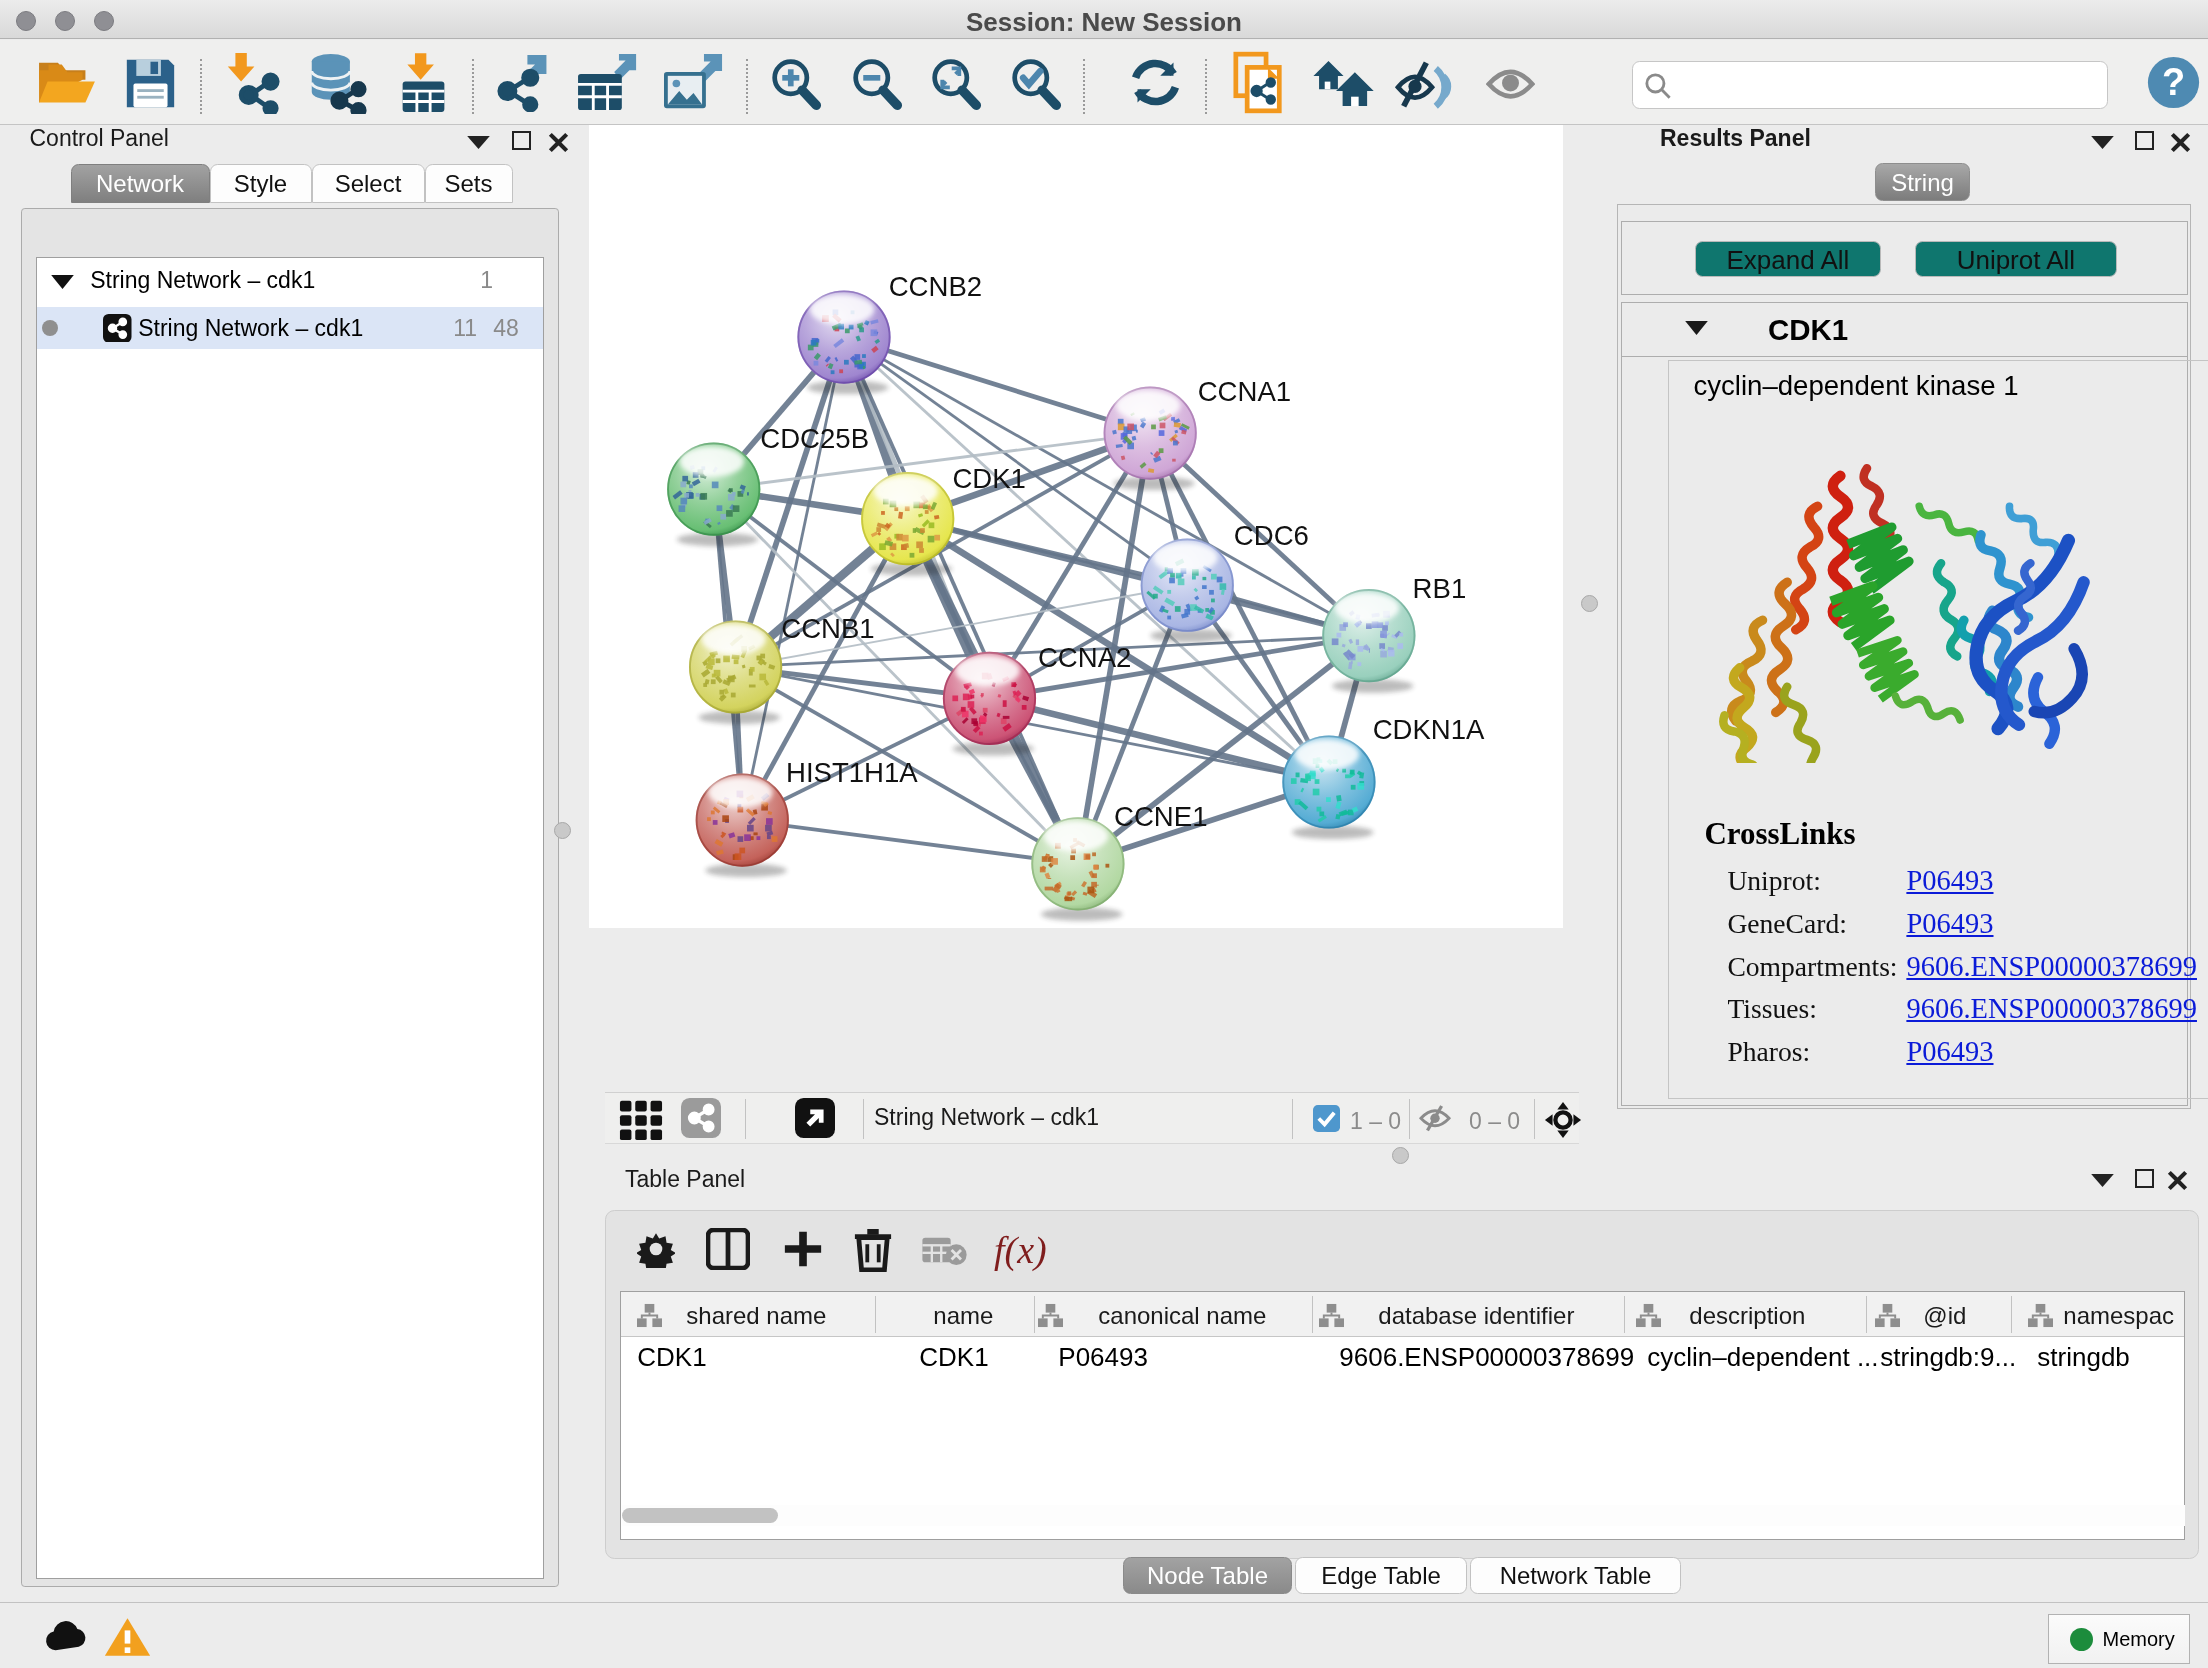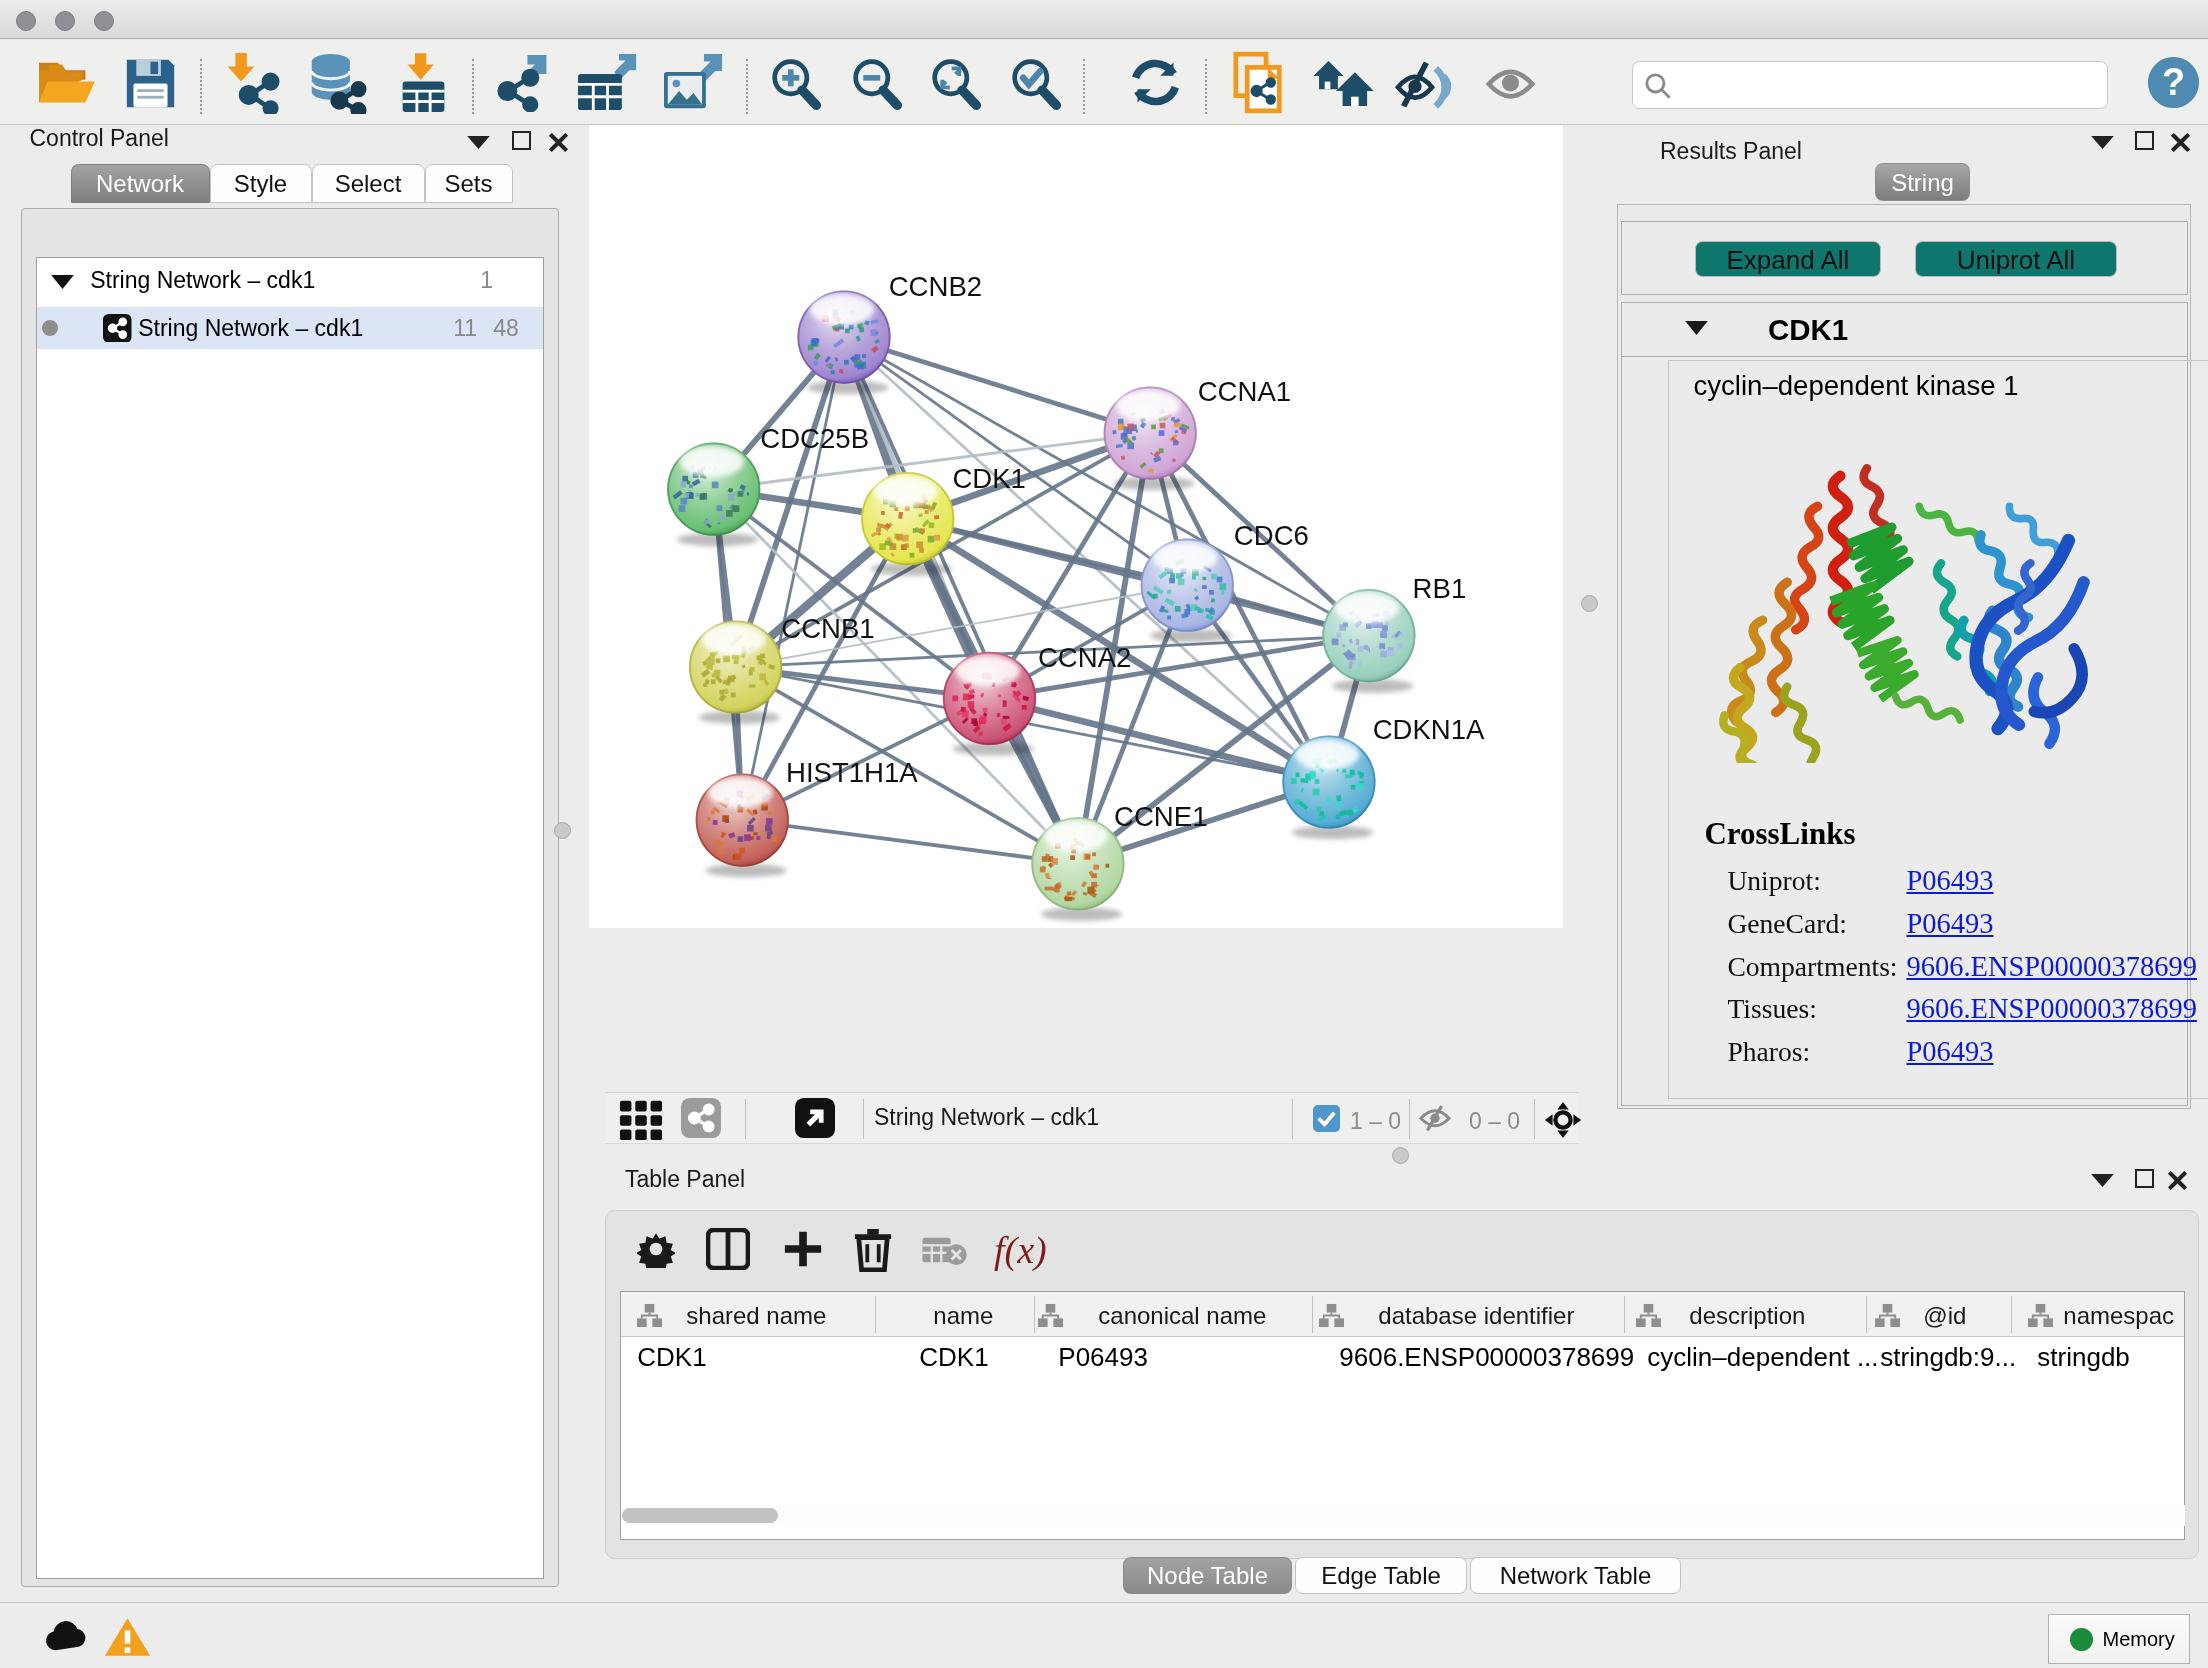--- a/index.html
+++ b/index.html
@@ -87,20 +87,21 @@
   background:linear-gradient(#fbfbfb,#f1f1f1); border:1.9px solid #b2b2b2; font-size:20px;
   display:flex; align-items:center; gap:9.5px; padding-left:21px; white-space:nowrap; }
 </style>
 </head>
 <body>
 
 <div class="abs" id="titlebar">
   <div class="tl" style="left:16px;"></div>
   <div class="tl" style="left:55px;"></div>
   <div class="tl" style="left:94px;"></div>
+  <div id="title">Session: New Session</div>
 </div>
 
 <div class="abs" id="toolbar">
   <svg class="ticon" style="left:36px;top:17px;" width="61" height="53" viewBox="0 0 64 56">
     <path d="M3 6 h20 l6 8 h23 v10 H3 z" fill="#c77f1b"></path>
     <path d="M3 48 V14 h10 v-6 h14 l6 8 h16 v8 z" fill="#d98a17"></path>
     <path d="M12 26 h50 l-10 22 H3 z" fill="#f3a61f"></path>
   </svg>
   <svg class="ticon" style="left:124px;top:17px;" width="53" height="53" viewBox="0 0 56 56">
     <path d="M3 3 h44 l6 6 v44 H3 z" fill="#2b618a"></path>
@@ -1051,21 +1052,21 @@
         <path d="M1 20 l8 -6 v12 z"></path>
         <path d="M39 20 l-8 -6 v12 z"></path>
       </g>
   </svg>
 </div>
 <div style="position:absolute;left:1392px;top:1147px;width:17px;height:17px;border-radius:50%;background:#c9c9c9;border:1px solid #a8a8a8;"></div>
 <div style="position:absolute;left:554px;top:822px;width:17px;height:17px;border-radius:50%;background:#c9c9c9;border:1px solid #a8a8a8;"></div>
 <div style="position:absolute;left:1581px;top:595px;width:17px;height:17px;border-radius:50%;background:#c9c9c9;border:1px solid #a8a8a8;"></div>
 
 <div class="abs" id="rpanel">
-  <div class="ptitle" style="position:absolute;left:58px;top:13px;">Results Panel</div>
+  <div class="ptitle" style="position:absolute;left:58px;top:0px;font-weight:bold;">Results Panel</div>
   <svg style="position:absolute;left:487px;top:8.6px;" width="27" height="17" viewBox="0 0 28 18">
       <path d="M2 2 h24 l-12 14 z" fill="#222"></path>
     </svg>
   <div style="position:absolute;left:533px;top:5.7px;width:19px;height:19px;border:2.9px solid #222;"></div>
   <svg style="position:absolute;left:566px;top:4.8px;" width="25" height="25" viewBox="0 0 26 26">
       <path d="M3 6 l3 -3 l7 7 l7 -7 l3 3 l-7 7 l7 7 l-3 3 l-7 -7 l-7 7 l-3 -3 l7 -7 z" fill="#222"></path>
     </svg>
   <div id="stringtab">String</div>
   <div id="rbox">
     <div id="expbox">

